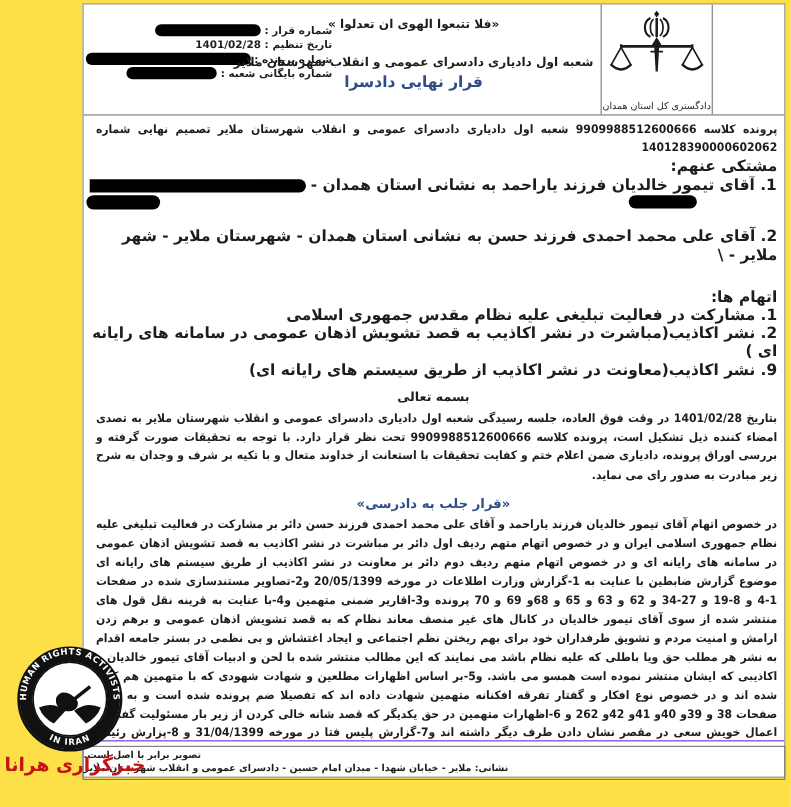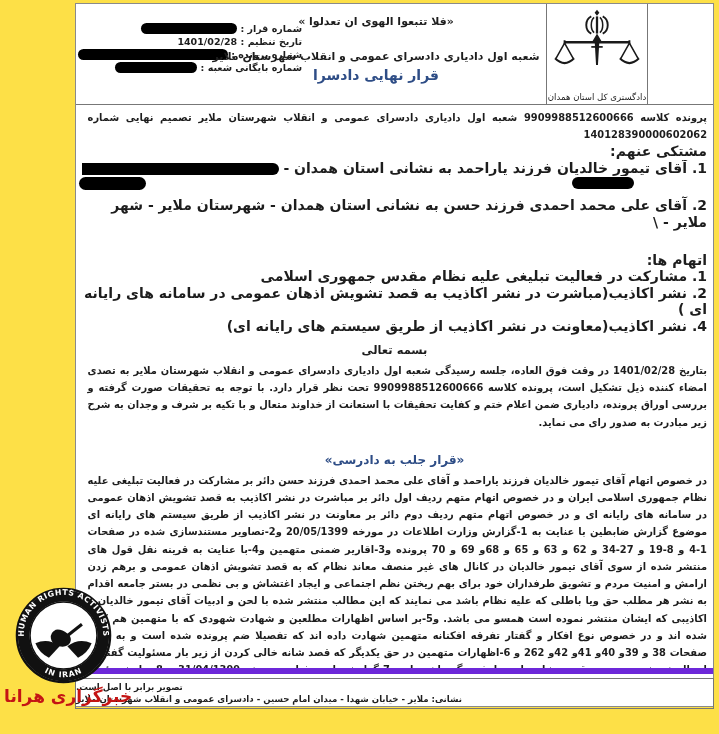--- a/index.html
+++ b/index.html
@@ -17,35 +17,35 @@
   .frow .redact{height:11px;margin-top:-2px;}
   .fval{display:inline-block;direction:ltr;}
   .center-head{position:absolute;top:46px;left:90px;width:420px;text-align:center;direction:rtl;}
   .branch{font-size:11px;font-weight:bold;}
   .doc-title{font-size:14px;font-weight:bold;margin-top:4px;}
   .emblem-box{position:absolute;top:0;left:470px;width:100px;height:100px;
               border-left:1px solid #777;border-right:1px solid #777;text-align:center;}
   .emblem-caption{position:absolute;bottom:2px;left:0;right:0;font-size:8.6px;font-weight:normal;direction:rtl;}
   
   .content{position:absolute;top:101px;left:0;right:0;bottom:32px;padding:4px 6px 0 6px;
-           direction:rtl;font-weight:bold;border-bottom:6px solid #6d28d9;overflow:hidden;}
+           direction:rtl;font-weight:bold;border-bottom:1px solid #6d28d9;overflow:hidden;}
   .para{font-size:10.6px;line-height:17.2px;text-align:justify;width:666px;
         transform:scaleX(0.93);transform-origin:top right;}
   .line{font-size:14px;line-height:16.4px;text-align:right;}
   .def-line{white-space:nowrap;overflow:hidden;}
   .bar-long{width:300px;height:12px;vertical-align:-2px;}
   .cont-row{position:relative;height:15px;}
   .bar-a{position:absolute;right:73px;top:1px;width:62px;height:12px;}
   .bar-b{position:absolute;left:-3px;top:1px;width:67px;height:13px;}
   .centered{text-align:center;font-size:11.5px;font-weight:bold;}
   .basmala{margin-top:9px;}
   .session{margin-top:5px;}
-  .ruling-head{margin-top:22px;font-size:12px;}
+  .ruling-head{margin-top:9px;font-size:12px;}
   .ruling{margin-top:5px;}
-  .mt6{margin-top:6px;} .mt4{margin-top:22px;}
+  .mt6{margin-top:16px;} .mt4{margin-top:22px;}
   
   .footer-box{position:absolute;left:-1px;right:-1px;top:674px;height:27px;border:1px solid #777;
               text-align:left;direction:rtl;font-size:8.6px;font-weight:bold;line-height:12px;padding-top:2px;}
   
   .stamp{position:absolute;left:15px;top:587px;width:97px;height:97px;z-index:6;}
   .agency{position:absolute;left:4px;top:686px;z-index:7;font-size:17px;font-weight:bold;direction:rtl;}
 </style>
 </head>
 <body>
 
@@ -116,21 +116,21 @@
       <div class="cont-row">
         <span class="redact bar-a"></span>
         <span class="redact bar-b"></span>
       </div>
 
       <div class="line mt6">2. آقای علی محمد احمدی فرزند حسن به نشانی استان همدان - شهرستان ملایر - شهر ملایر - \</div>
 
       <div class="line mt4">اتهام ها:</div>
       <div class="line">1. مشارکت در فعالیت تبلیغی علیه نظام مقدس جمهوری اسلامی</div>
       <div class="line">2. نشر اکاذیب(مباشرت در نشر اکاذیب به قصد تشویش اذهان عمومی در سامانه های رایانه ای )</div>
-      <div class="line">4. نشر اکاذیب(معاونت در نشر اکاذیب از طریق سیستم های رایانه ای)</div>
+      <div class="line">9. نشر اکاذیب(معاونت در نشر اکاذیب از طریق سیستم های رایانه ای)</div>
 
       <div class="centered basmala">بسمه تعالی</div>
 
       <div class="para session">بتاریخ 1401/02/28 در وقت فوق العاده، جلسه رسیدگی شعبه اول دادیاری دادسرای عمومی و انقلاب شهرستان ملایر به تصدی امضاء کننده ذیل تشکیل است، پرونده کلاسه 9909988512600666 تحت نظر قرار دارد. با توجه به تحقیقات صورت گرفته و بررسی اوراق پرونده، دادیاری ضمن اعلام ختم و کفایت تحقیقات با استعانت از خداوند متعال و با تکیه بر شرف و وجدان به شرح زیر مبادرت به صدور رای می نماید.</div>
 
       <div class="centered ruling-head" style="color: rgb(46, 77, 134);">«قرار جلب به دادرسی»</div>
 
       <div class="para ruling">در خصوص اتهام آقای تیمور خالدیان فرزند یاراحمد و آقای علی محمد احمدی فرزند حسن دائر بر مشارکت در فعالیت تبلیغی علیه نظام جمهوری اسلامی ایران و در خصوص اتهام متهم ردیف اول دائر بر مباشرت در نشر اکاذیب به قصد تشویش اذهان عمومی در سامانه های رایانه ای و در خصوص اتهام متهم ردیف دوم دائر بر معاونت در نشر اکاذیب از طریق سیستم های رایانه ای موضوع گزارش ضابطین با عنایت به 1-گزارش وزارت اطلاعات در مورخه 20/05/1399 و2-تصاویر مستندسازی شده در صفحات 1-4 و 8-19 و 27-34 و 62 و 63 و 65 و 68و 69 و 70 پرونده و3-اقاریر ضمنی متهمین و4-با عنایت به قرینه نقل قول های منتشر شده از سوی آقای تیمور خالدیان در کانال های غیر منصف معاند نظام که به قصد تشویش اذهان عمومی و برهم زدن ارامش و امنیت مردم و تشویق طرفداران خود برای بهم ریختن نظم اجتماعی و ایجاد اغتشاش و بی نظمی در بستر جامعه اقدام به نشر هر مطلب حق ویا باطلی که علیه نظام باشد می نمایند که این مطالب منتشر شده با لحن و ادبیات آقای تیمور خالدیان و اکاذیبی که ایشان منتشر نموده است همسو می باشد. و5-بر اساس اظهارات مطلعین و شهادت شهودی که با متهمین هم کلام شده اند و در خصوص نوع افکار و گفتار تفرقه افکنانه متهمین شهادت داده اند که تفصیلا ضم پرونده شده است و به شرح صفحات 38 و 39و 40و 41و 42و 262 و 6-اظهارات متهمین در حق یکدیگر که قصد شانه خالی کردن از زیر بار مسئولیت گفتار و اعمال خویش سعی در مقصر نشان دادن طرف دیگر داشته اند و7-گزارش پلیس فتا در مورخه 31/04/1399 و 8-پزارش رئیس زندان ملایر در مورخه 29/04/1399 و 9-گزارش سرپرست حفاظت و اطلاعات زندان در مورخه 24/04/1399 و 10-تعارض سخنان آقای تیمور خالدیان که حاکی از پریشانی و کذب بودن دفاعیات ایشان دارد به این شرح که آقای تیمور خالدیان در صفحه 96 و 97 مورخه 28/05/1399 در اظهارات خود ادعا نموده اند کلیه فعالیت های حقوق بشری خود را (که نامگذاری این فعالیت ها به فعالیت حقوق بشری صرف ادعای می باشد) تعطیل نموده اند و مشغول کشاورزی می باشند ولی ایشان در لایحه مورخه 26/08/1399 خود را فعال حقوق بشر معرفی نموده است , که البته هر چند فعالیت حقوق بشری در جمهوری اسلامی ایران امری ممدوح می باشد و مورد حمایت جمهوری اسلامی ایران نیز می باشد ولی اینکه متهم در هر بار اظهارات خود یک مطلب را بیان می کند که آنها با یکدیگر تناقض و</div>
     </div>
 

